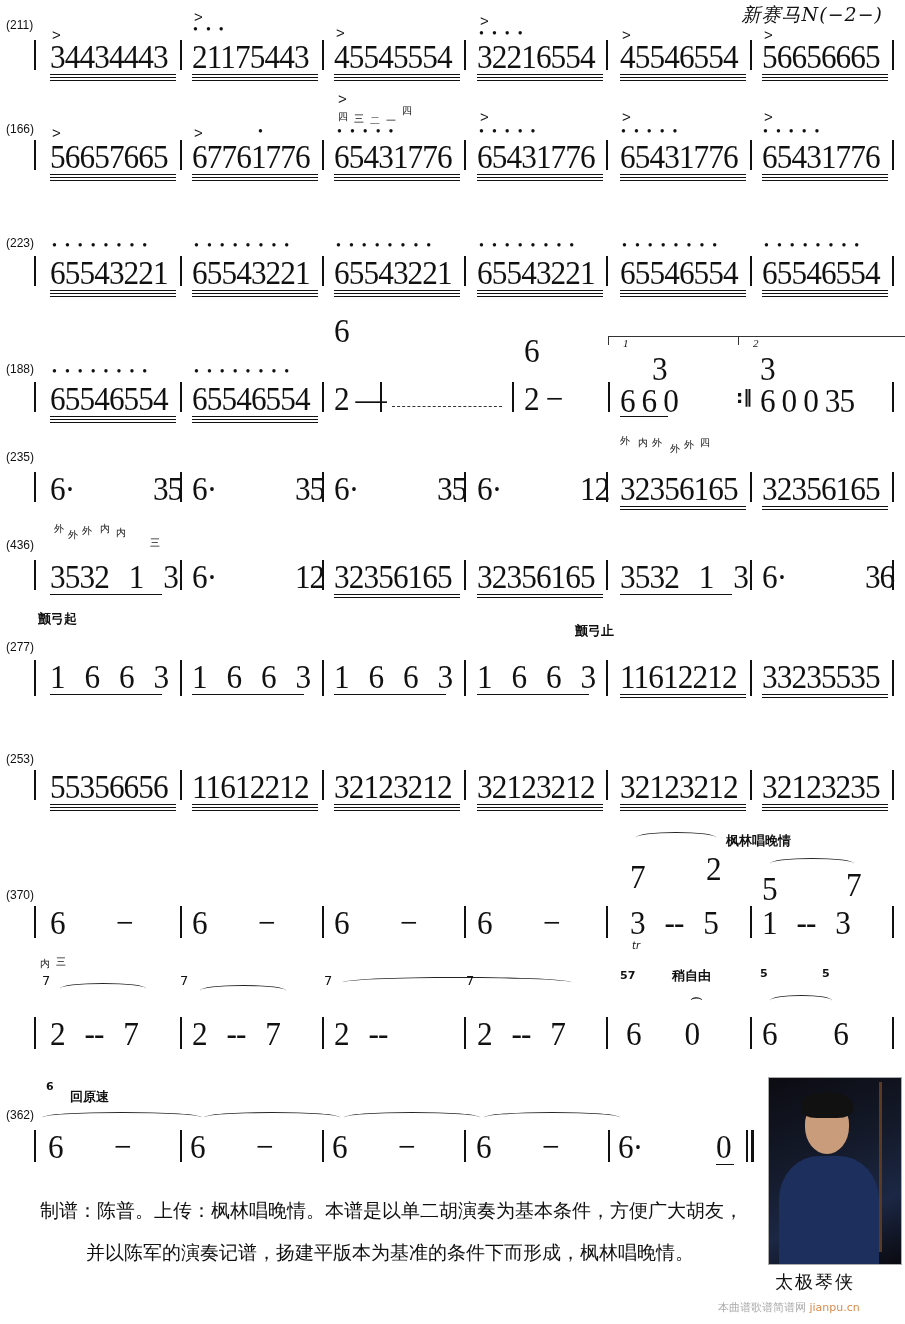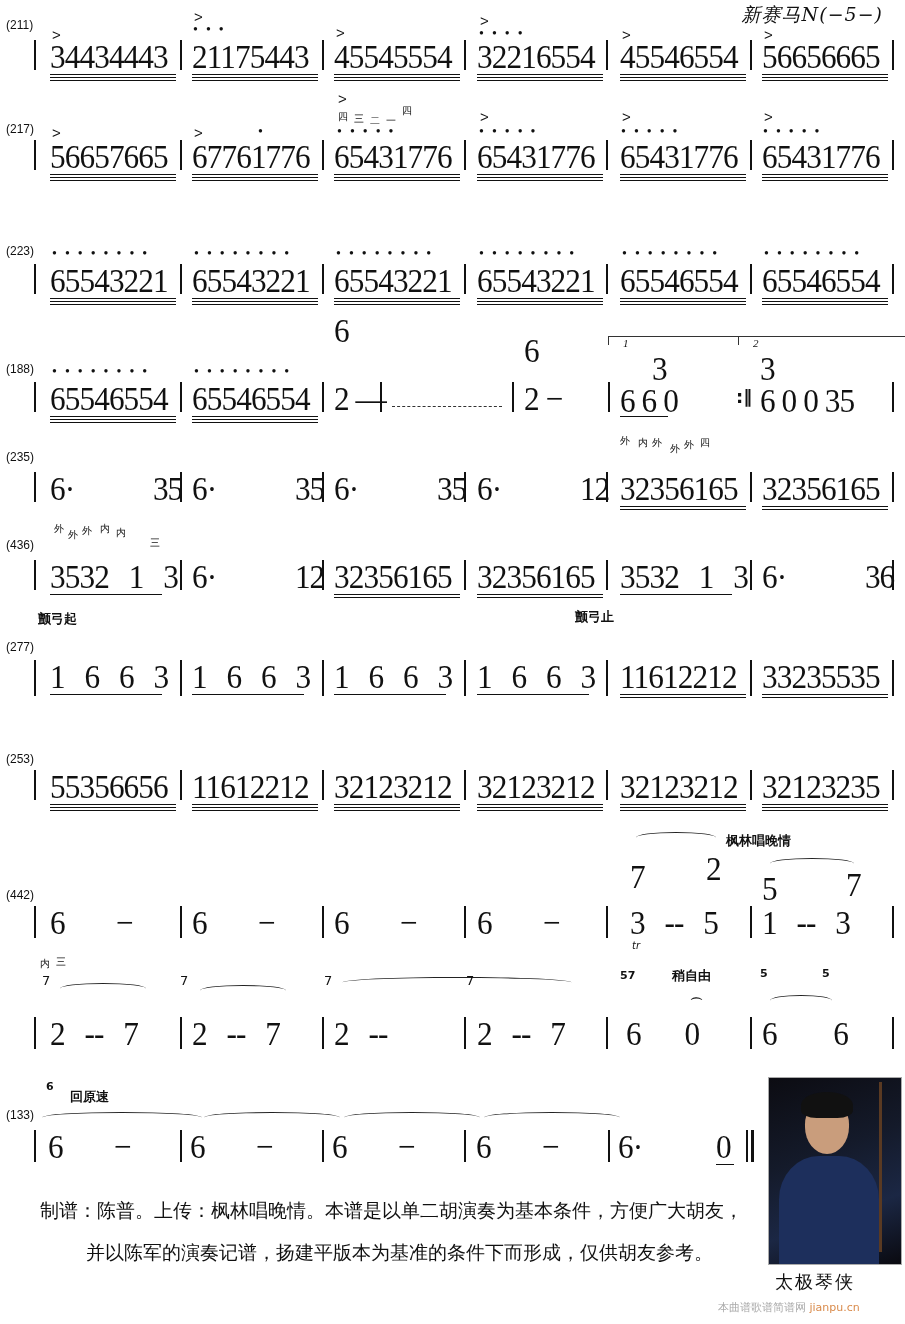--- a/index.html
+++ b/index.html
@@ -22,21 +22,21 @@
   .photo .hair { position:absolute; left:32px; top:14px; width:52px; height:26px; border-radius:50% 50% 30% 30%; background:#111; }
   .photo .suit { position:absolute; left:10px; top:78px; width:100px; height:108px; border-radius:40% 40% 0 0; background:#1d2f5c; }
   .photo .erhu { position:absolute; left:110px; top:4px; width:3px; height:170px; background:#5a3a22; }
   .caption { position:absolute; left:775px; top:1270px; font-family:"DejaVu Serif", serif; font-size:18px; letter-spacing:2px; }
   .watermark { position:absolute; left:718px; top:1300px; font-family:"DejaVu Sans", sans-serif; font-size:11px; color:#aaa; }
   .wm-site { color:#d98a4a; }
 </style>
 </head>
 <body>
 
-<div class="title">新赛马N(−5−)</div>
+<div class="title">新赛马N(−2−)</div>
 
 <div class="row" style="top:18px;height:70px;">
   <span class="row-num" style="top:0;">(211)</span>
   <div class="bar" style="left:34px;top:22px;height:30px;"></div>
   <div class="accent" style="left:52px;top:8px;">&gt;</div>
   <div class="notes" style="left:50px;top:22px;">34434443</div>
   <div class="ul1" style="left:50px;top:56px;width:126px;"></div>
   <div class="ul2" style="left:50px;top:59px;width:126px;"></div>
   <div class="ul3" style="left:50px;top:62px;width:126px;"></div>
   <div class="bar" style="left:180px;top:22px;height:30px;"></div>
@@ -68,21 +68,21 @@
   <div class="bar" style="left:750px;top:22px;height:30px;"></div>
   <div class="accent" style="left:764px;top:8px;">&gt;</div>
   <div class="notes" style="left:762px;top:22px;">56656665</div>
   <div class="ul1" style="left:762px;top:56px;width:126px;"></div>
   <div class="ul2" style="left:762px;top:59px;width:126px;"></div>
   <div class="ul3" style="left:762px;top:62px;width:126px;"></div>
   <div class="bar" style="left:892px;top:22px;height:30px;"></div>
 </div>
 
 <div class="row" style="top:118px;height:70px;">
-  <span class="row-num" style="top:4px;">(217)</span>
+  <span class="row-num" style="top:4px;">(166)</span>
   <div class="bar" style="left:34px;top:22px;height:30px;"></div>
   <div class="accent" style="left:52px;top:6px;">&gt;</div>
   <div class="notes" style="left:50px;top:22px;">56657665</div>
   <div class="ul1" style="left:50px;top:56px;width:126px;"></div>
   <div class="ul2" style="left:50px;top:59px;width:126px;"></div>
   <div class="ul3" style="left:50px;top:62px;width:126px;"></div>
   <div class="bar" style="left:180px;top:22px;height:30px;"></div>
   <div class="accent" style="left:194px;top:6px;">&gt;</div>
   <div class="dots" style="left:258px;top:6px;">•</div>
   <div class="notes" style="left:192px;top:22px;">67761776</div>
@@ -118,21 +118,21 @@
   <div class="bar" style="left:750px;top:22px;height:30px;"></div>
   <div class="accent" style="left:764px;top:-10px;">&gt;</div>
   <div class="dots" style="left:763px;top:6px;">•••••</div>
   <div class="notes" style="left:762px;top:22px;">65431776</div>
   <div class="ul1" style="left:762px;top:56px;width:126px;"></div>
   <div class="ul2" style="left:762px;top:59px;width:126px;"></div>
   <div class="ul3" style="left:762px;top:62px;width:126px;"></div>
   <div class="bar" style="left:892px;top:22px;height:30px;"></div>
 </div>
 
-<div class="row" style="top:242px;height:70px;">
+<div class="row" style="top:234px;height:70px;">
   <span class="row-num" style="top:2px;">(223)</span>
   <div class="bar" style="left:34px;top:22px;height:30px;"></div>
   <div class="dots" style="left:52px;top:4px;">••••••••</div>
   <div class="notes" style="left:50px;top:22px;">65543221</div>
   <div class="ul1" style="left:50px;top:56px;width:126px;"></div>
   <div class="ul2" style="left:50px;top:59px;width:126px;"></div>
   <div class="ul3" style="left:50px;top:62px;width:126px;"></div>
   <div class="bar" style="left:180px;top:22px;height:30px;"></div>
   <div class="dots" style="left:194px;top:4px;">••••••••</div>
   <div class="notes" style="left:192px;top:22px;">65543221</div>
@@ -264,21 +264,21 @@
   <div class="ul1" style="left:50px;top:86px;width:112px;"></div>
   <div class="bar" style="left:180px;top:52px;height:36px;"></div>
   <div class="notes" style="left:192px;top:52px;word-spacing:14px;">1 6 6 3</div>
   <div class="ul1" style="left:192px;top:86px;width:112px;"></div>
   <div class="bar" style="left:322px;top:52px;height:36px;"></div>
   <div class="notes" style="left:334px;top:52px;word-spacing:14px;">1 6 6 3</div>
   <div class="ul1" style="left:334px;top:86px;width:112px;"></div>
   <div class="bar" style="left:464px;top:52px;height:36px;"></div>
   <div class="notes" style="left:477px;top:52px;word-spacing:14px;">1 6 6 3</div>
   <div class="ul1" style="left:477px;top:86px;width:112px;"></div>
-  <span class="annot" style="left:575px;top:0;">颤弓止</span>
+  <span class="annot" style="left:575px;top:14px;">颤弓止</span>
   <div class="bar" style="left:606px;top:52px;height:36px;"></div>
   <div class="notes" style="left:620px;top:52px;">11612212</div>
   <div class="ul1" style="left:620px;top:86px;width:126px;"></div>
   <div class="ul2" style="left:620px;top:89px;width:126px;"></div>
   <div class="bar" style="left:750px;top:52px;height:36px;"></div>
   <div class="notes" style="left:762px;top:52px;">33235535</div>
   <div class="ul1" style="left:762px;top:86px;width:126px;"></div>
   <div class="ul2" style="left:762px;top:89px;width:126px;"></div>
   <div class="bar" style="left:892px;top:52px;height:36px;"></div>
 </div>
@@ -312,21 +312,21 @@
   <div class="ul3" style="left:620px;top:70px;width:126px;"></div>
   <div class="bar" style="left:750px;top:30px;height:30px;"></div>
   <div class="notes" style="left:762px;top:30px;">32123235</div>
   <div class="ul1" style="left:762px;top:64px;width:126px;"></div>
   <div class="ul2" style="left:762px;top:67px;width:126px;"></div>
   <div class="ul3" style="left:762px;top:70px;width:126px;"></div>
   <div class="bar" style="left:892px;top:30px;height:30px;"></div>
 </div>
 
 <div class="row" style="top:830px;height:120px;">
-  <span class="row-num" style="top:58px;">(442)</span>
+  <span class="row-num" style="top:58px;">(370)</span>
   <div class="bar" style="left:34px;top:76px;height:32px;"></div>
   <div class="notes" style="left:50px;top:76px;word-spacing:48px;">6 −</div>
   <div class="bar" style="left:180px;top:76px;height:32px;"></div>
   <div class="notes" style="left:192px;top:76px;word-spacing:48px;">6 −</div>
   <div class="bar" style="left:322px;top:76px;height:32px;"></div>
   <div class="notes" style="left:334px;top:76px;word-spacing:48px;">6 −</div>
   <div class="bar" style="left:464px;top:76px;height:32px;"></div>
   <div class="notes" style="left:477px;top:76px;word-spacing:48px;">6 −</div>
   <div class="bar" style="left:606px;top:76px;height:32px;"></div>
   <div class="slur" style="left:636px;top:2px;width:80px;"></div>
@@ -370,21 +370,21 @@
   <span class="finger" style="left:760px;top:12px;font-size:11px;font-weight:bold;">5</span>
   <span class="finger" style="left:822px;top:12px;font-size:11px;font-weight:bold;">5</span>
   <div class="slur" style="left:770px;top:40px;width:62px;"></div>
   <div class="notes" style="left:762px;top:62px;word-spacing:54px;">6 6</div>
   <div class="bar" style="left:892px;top:62px;height:32px;"></div>
 </div>
 
 <div class="row" style="top:1078px;height:100px;">
   <span class="finger" style="left:46px;top:2px;font-size:11px;font-weight:bold;">6</span>
   <span class="annot" style="left:70px;top:10px;">回原速</span>
-  <span class="row-num" style="top:30px;">(133)</span>
+  <span class="row-num" style="top:30px;">(362)</span>
   <div class="slur" style="left:42px;top:34px;width:160px;"></div>
   <div class="slur" style="left:204px;top:34px;width:136px;"></div>
   <div class="slur" style="left:344px;top:34px;width:136px;"></div>
   <div class="slur" style="left:484px;top:34px;width:136px;"></div>
   <div class="bar" style="left:34px;top:52px;height:32px;"></div>
   <div class="notes" style="left:48px;top:52px;word-spacing:48px;">6 −</div>
   <div class="bar" style="left:180px;top:52px;height:32px;"></div>
   <div class="notes" style="left:190px;top:52px;word-spacing:48px;">6 −</div>
   <div class="bar" style="left:322px;top:52px;height:32px;"></div>
   <div class="notes" style="left:332px;top:52px;word-spacing:48px;">6 −</div>
@@ -392,21 +392,21 @@
   <div class="notes" style="left:476px;top:52px;word-spacing:48px;">6 −</div>
   <div class="bar" style="left:608px;top:52px;height:32px;"></div>
   <div class="notes" style="left:618px;top:52px;">6·</div>
   <div class="notes" style="left:716px;top:52px;">0</div>
   <div class="ul1" style="left:716px;top:86px;width:18px;"></div>
   <div class="bar" style="left:746px;top:52px;height:32px;"></div>
   <div class="bar" style="left:751px;top:52px;height:32px;width:3px;"></div>
 </div>
 
 <div class="footer" style="top:1198px;">制谱：陈普。上传：枫林唱晚情。本谱是以单二胡演奏为基本条件，方便广大胡友，</div>
-<div class="footer" style="top:1240px;left:86px;">并以陈军的演奏记谱，扬建平版本为基准的条件下而形成，仅供胡友参考。</div>
+<div class="footer" style="top:1240px;left:86px;">并以陈军的演奏记谱，扬建平版本为基准的条件下而形成，枫林唱晚情。</div>
 
 <div class="photo">
   <div class="suit"></div>
   <div class="face"></div>
   <div class="hair"></div>
   <div class="erhu"></div>
 </div>
 <div class="caption">太极琴侠</div>
 <div class="watermark">
   <span>本曲谱歌谱简谱网</span>

